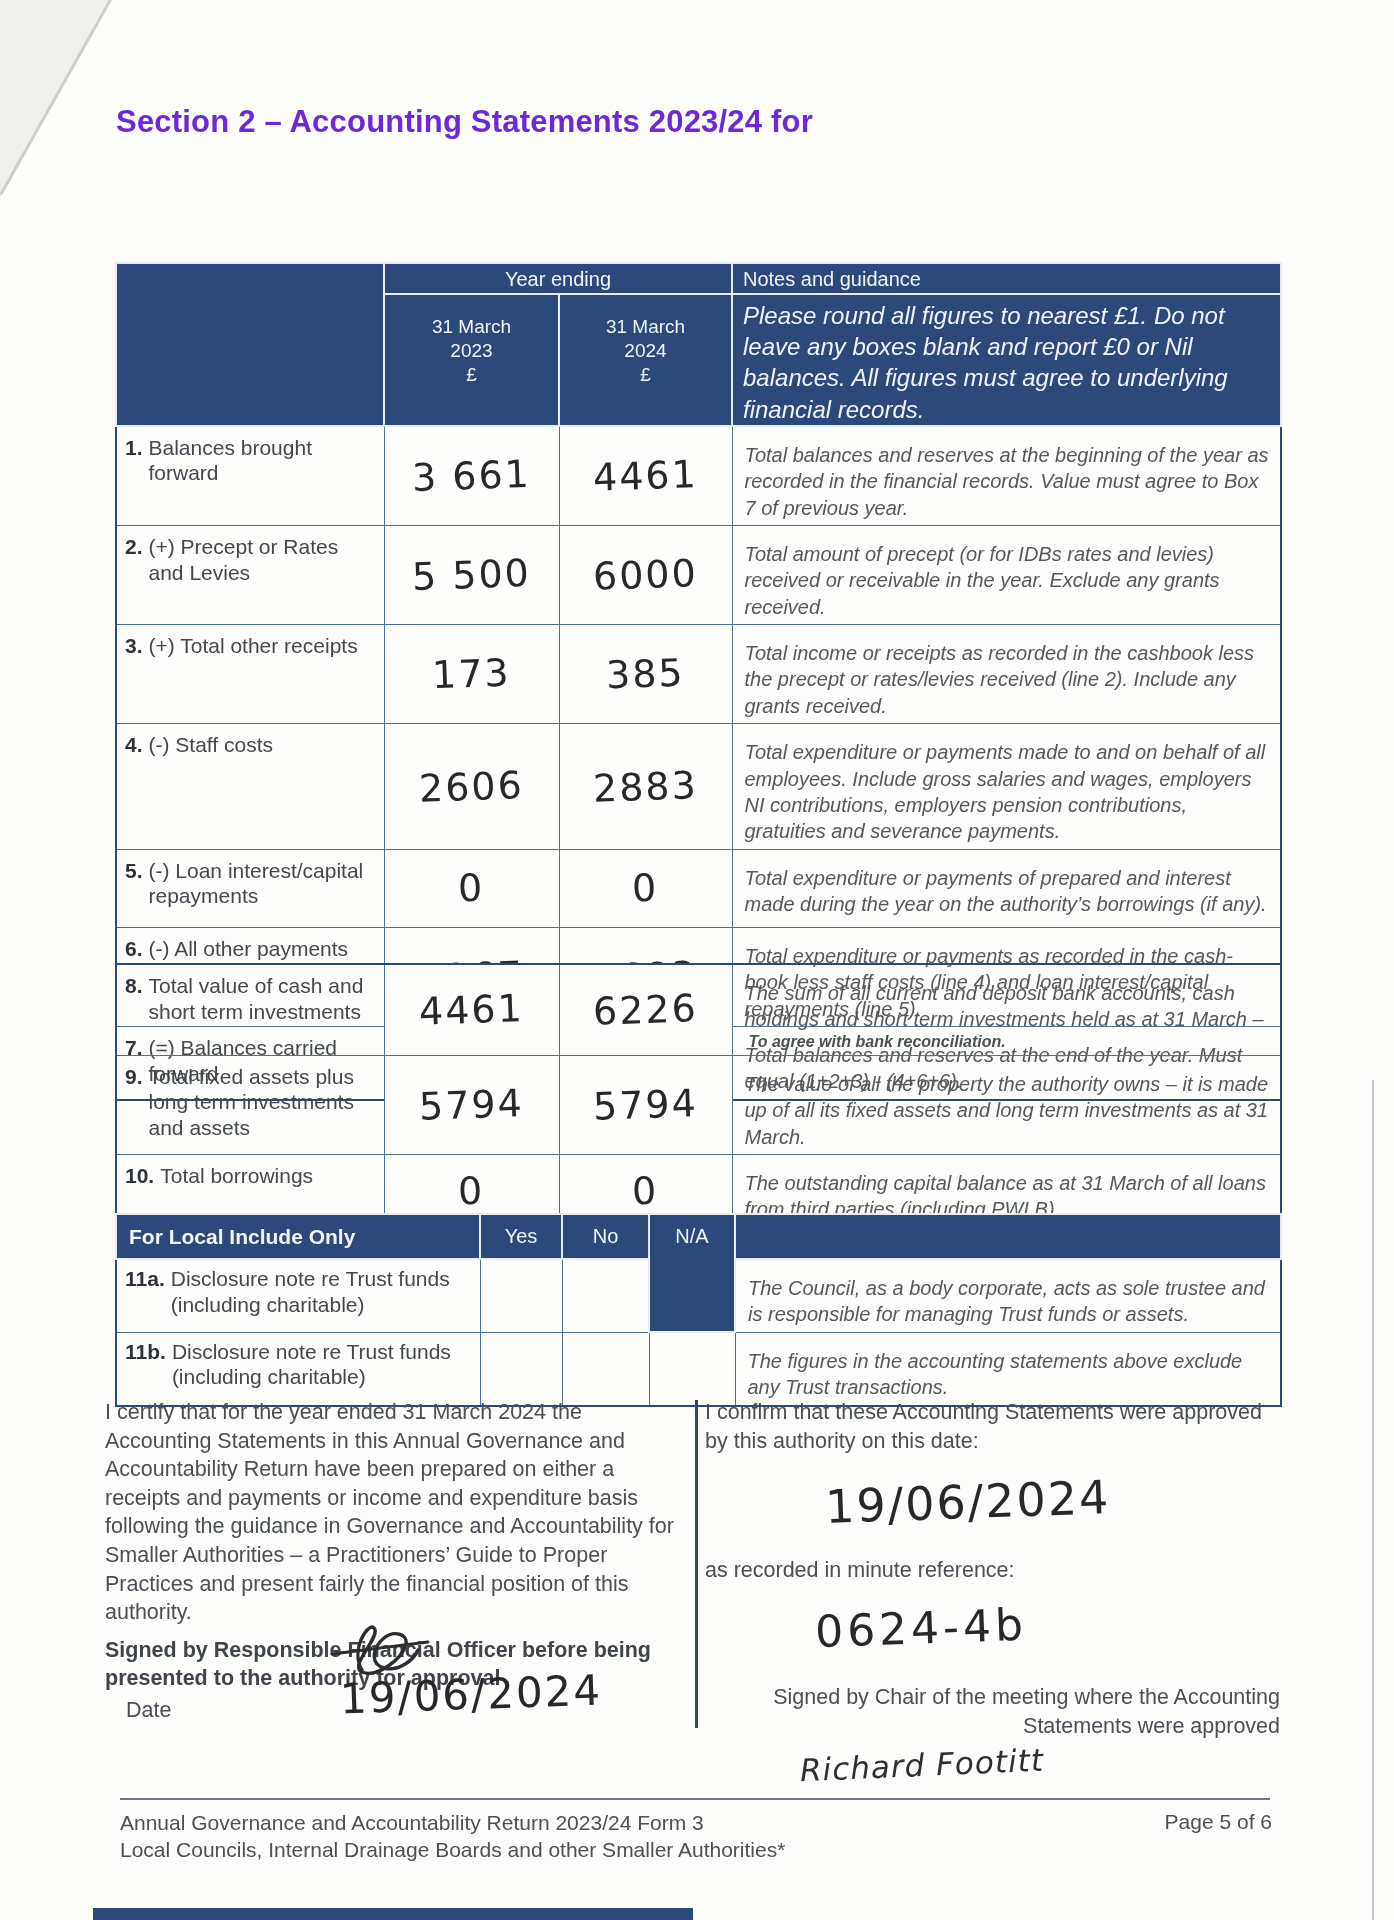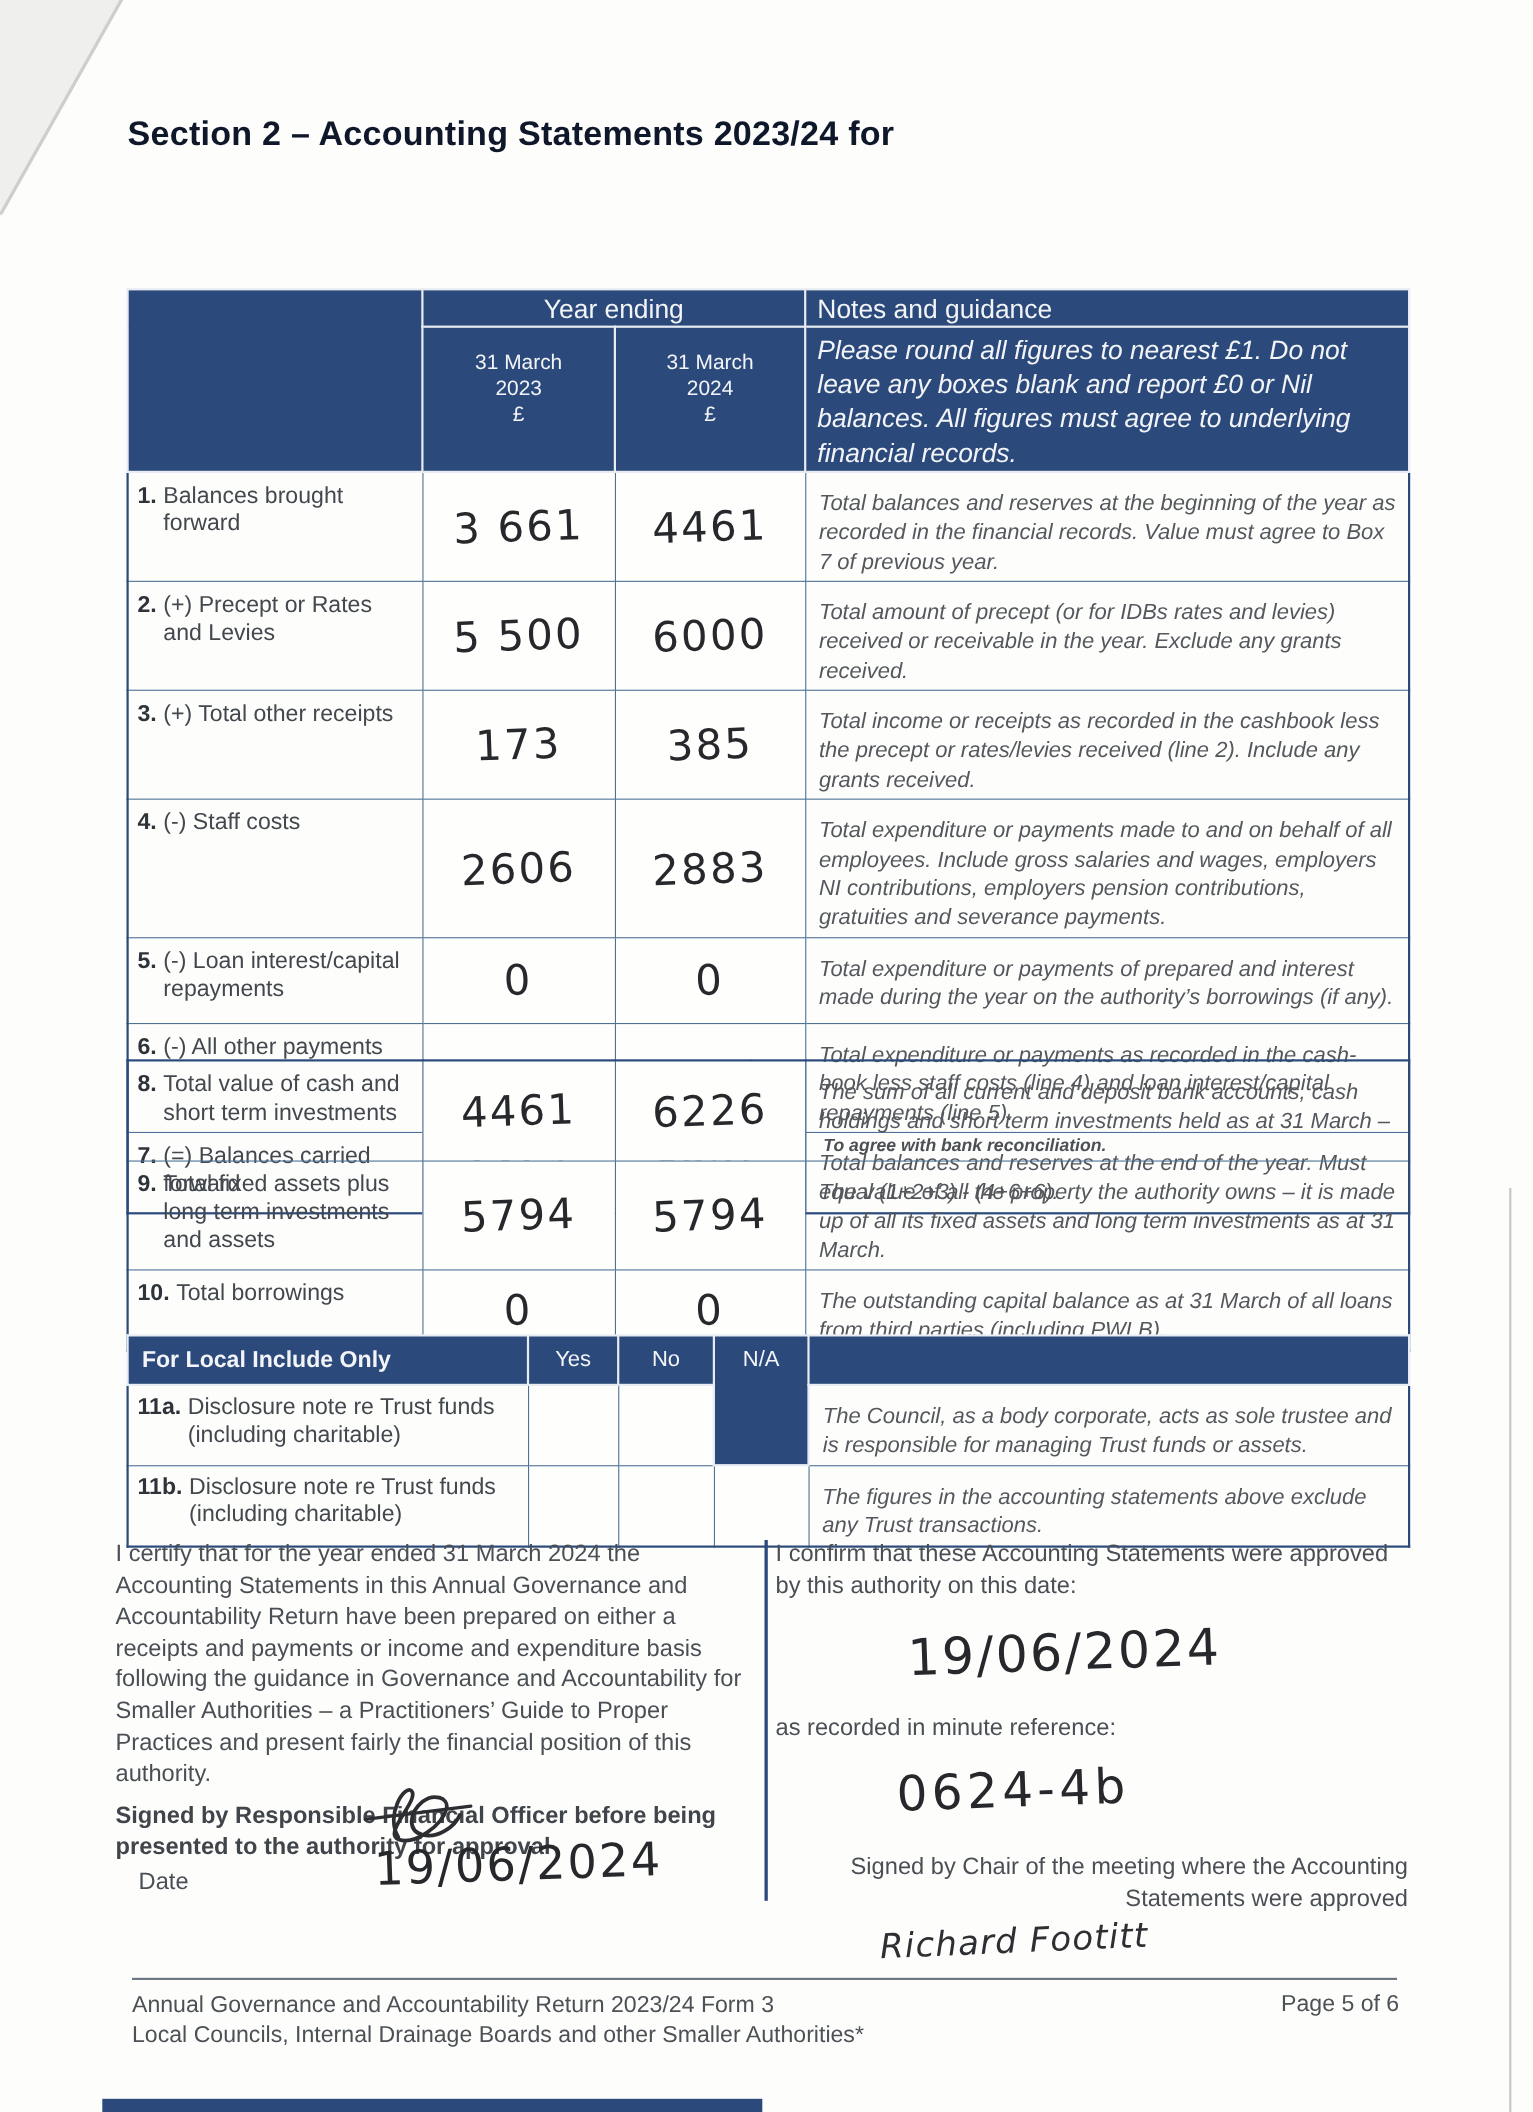--- a/index.html
+++ b/index.html
@@ -15,29 +15,29 @@
   
   .fold-tri { position:absolute; left:0; top:0; width:112px; height:198px;
     background:#ececea; clip-path: polygon(0 0, 100% 0, 0 100%); opacity:.85; }
   .fold-line { position:absolute; left:-57px; top:95px; width:226px; height:3px;
     background:#cfcfca; transform: rotate(-60.6deg); border-radius:2px; }
   .right-edge { position:absolute; left:1372px; top:1080px; width:2px; height:840px; background:#c4c8ca; }
   .bottom-strip { position:absolute; left:93px; top:1908px; width:600px; height:12px; background:var(--navy,#2b4a7b); }
 
   
   .title { position:absolute; left:116px; top:104px; font-size:31px; font-weight:bold;
-    color:#0f172a; letter-spacing:.2px; }
+    color:#6d28d9; letter-spacing:.2px; }
 
   
   table { border-collapse: collapse; table-layout: fixed; position:absolute; left:115px; width:1165px;
     border: 2.5px solid var(--navy,#2b4a7b); }
   .t1 { top:262px; } .t2 { top:963px; } .t3 { top:1213px; }
   th, td { border:1.6px solid var(--steel,#4e7296); vertical-align: top; }
   th { background: var(--navy,#2b4a7b); color:#f2f4f7; font-weight:normal; border-color:#e8edf3; border-width:2px; }
-  th.hdr-top { font-size:24px; text-align:center; padding-top:4px; height:19px; }
+  th.hdr-top { font-size:20px; text-align:center; padding-top:4px; height:19px; }
   th.hdr-notes { text-align:left; padding:4px 0 0 10px; }
   th.hdr-blank { }
   .sub { font-size:19px; text-align:center; white-space:pre-line; line-height:1.25; padding-top:20px; height:80px; }
   .guide { font-style:italic; font-size:24px; text-align:left; line-height:1.3; padding:5px 10px 0 10px; }
   td.lbl { padding:8px 6px 4px 8px; font-size:21px; line-height:1.22; }
   td.lbl .cellflex { display:flex; gap:6px; }
   .num { font-weight:bold; color:#2e333a; flex:none; }
   .lab { flex:1; color:#43484e; }
   td.val { text-align:center; vertical-align:middle; background:#fefefd; }
   td.note { padding:15px 10px 4px 12px; }

